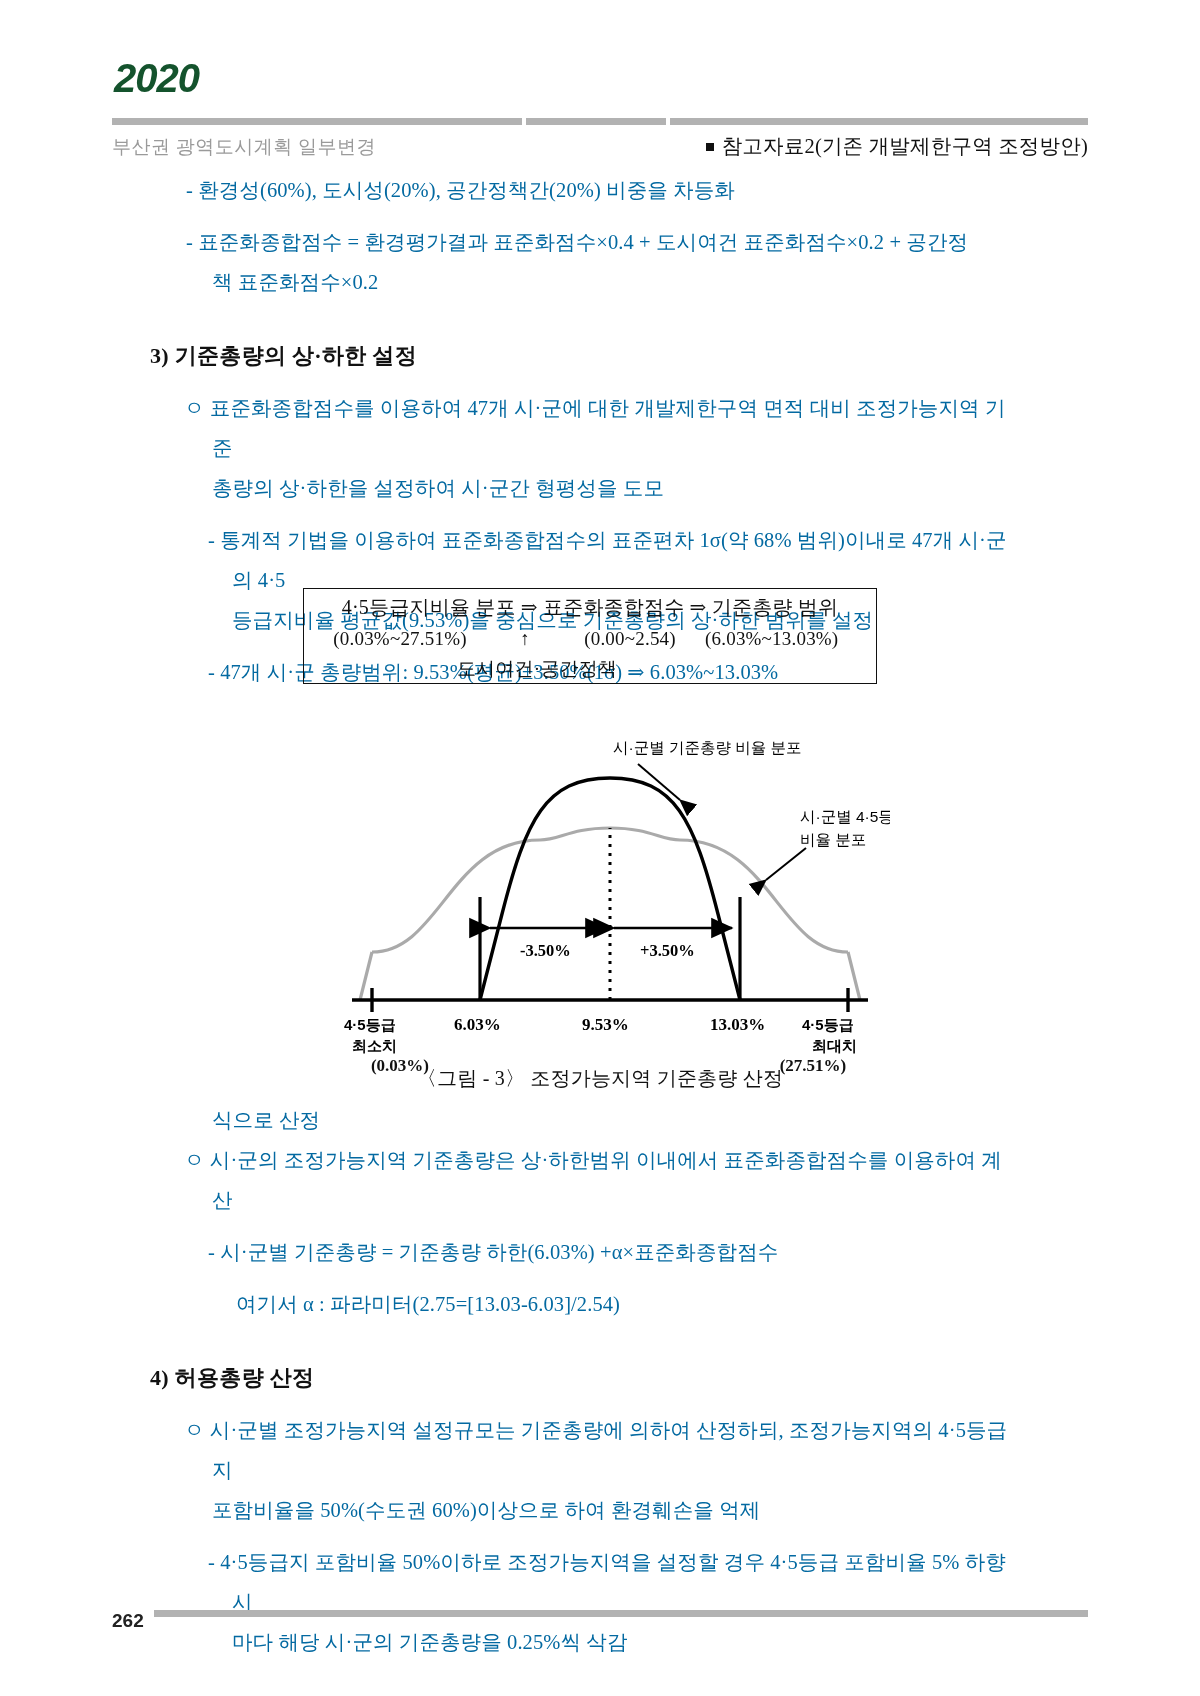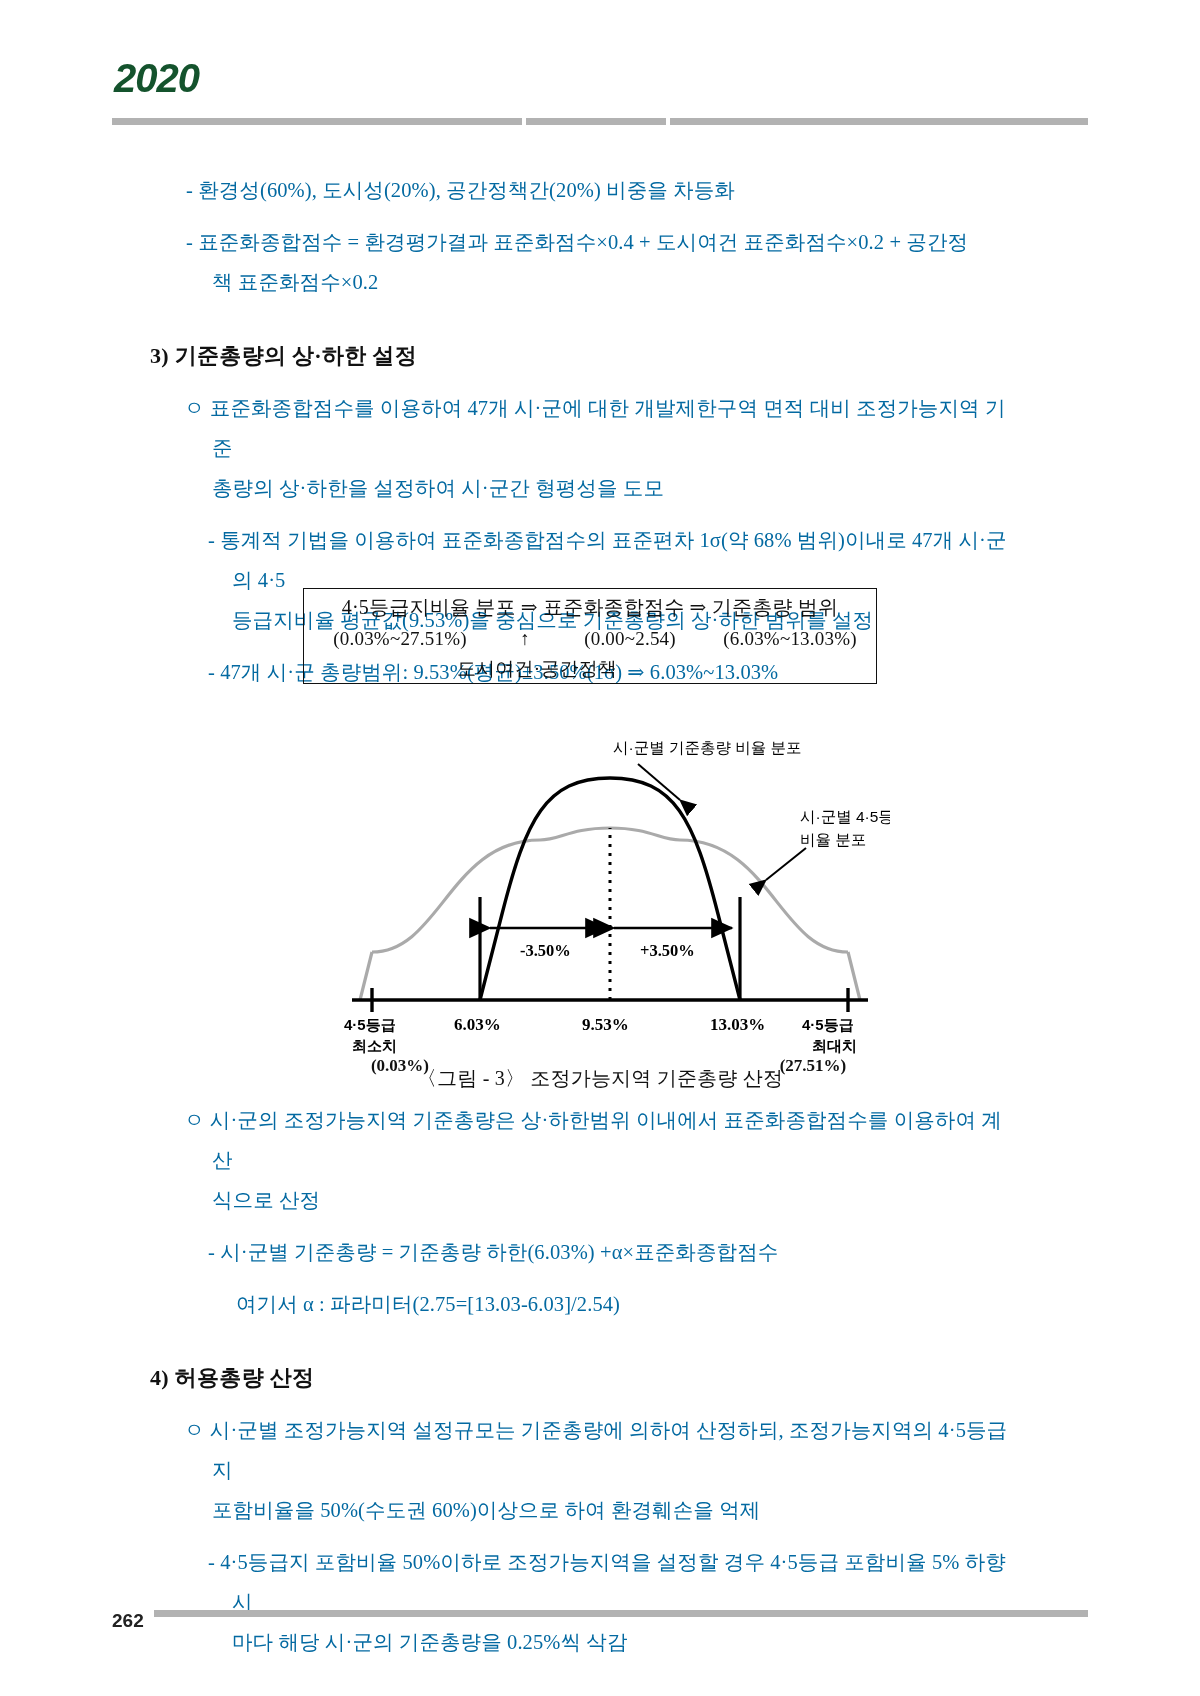--- a/index.html
+++ b/index.html
@@ -122,21 +122,21 @@
   .flow-line2 {
     font-size: 19px;
     line-height: 31px;
     display: flex;
     justify-content: center;
     letter-spacing: 0.2px;
   }
   .flow-line2 .c1 { width: 190px; }
   .flow-line2 .c2 { width: 60px;  text-align: center; }
   .flow-line2 .c3 { width: 150px; text-align: center; }
-  .flow-line2 .c4 { width: 170px; text-align: center; }
+  .flow-line2 .c4 { width: 170px; text-align: left; }
   .flow-line3 {
     font-size: 19px;
     line-height: 29px;
     letter-spacing: 0.2px;
     padding-right: 106px;
   }
 
   
   .figure {
     position: absolute;
@@ -183,20 +183,26 @@
 
 <div class="page-header">
   <div class="year-mark">2020</div>
   <div class="header-rule">
     <div class="seg seg1"></div>
     <div class="gap"></div>
     <div class="seg seg2"></div>
     <div class="gap"></div>
     <div class="seg seg3"></div>
   </div>
+  <div class="header-row">
+    <div class="header-left">부산권 광역도시계획 일부변경</div>
+    <div class="header-right">
+      <span class="sq-bullet"></span><span>참고자료2(기존 개발제한구역 조정방안)</span>
+    </div>
+  </div>
 </div>
 
 <div class="content">
 
   <div class="para lvl-dash">- 환경성(60%), 도시성(20%), 공간정책간(20%) 비중을 차등화</div>
   <div class="sp-12"></div>
   <div class="para lvl-dash">- 표준화종합점수 = 환경평가결과 표준화점수×0.4 + 도시여건 표준화점수×0.2 + 공간정</div>
   <div class="para lvl-dash" style="text-indent:0;">책 표준화점수×0.2</div>
 
   <div class="sp-34"></div>
@@ -270,22 +276,22 @@
     <text x="472" y="330" font-family="Liberation Sans, sans-serif" font-size="15" font-weight="bold">4·5등급</text>
     <text x="482" y="351" font-family="Liberation Sans, sans-serif" font-size="15" font-weight="bold">최대치</text>
   </svg>
   <div style="position:absolute;left:10px;top:356px;width:120px;text-align:center;font-family:'Liberation Serif',serif;font-size:17px;font-weight:bold;">(0.03%)</div>
   <div style="position:absolute;left:418px;top:356px;width:130px;text-align:center;font-family:'Liberation Serif',serif;font-size:17px;font-weight:bold;">(27.51%)</div>
 </div>
 
 <div class="fig-caption">〈그림 - 3〉 조정가능지역 기준총량 산정</div>
 
 <div class="content" style="top:1100px;">
+  <div class="para lvl-circle" style="text-indent:0;">식으로 산정</div>
   <div class="para lvl-circle">ㅇ 시·군의 조정가능지역 기준총량은 상·하한범위 이내에서 표준화종합점수를 이용하여 계산</div>
-  <div class="para lvl-circle" style="text-indent:0;">식으로 산정</div>
   <div class="sp-12"></div>
   <div class="para lvl-dash2">- 시·군별 기준총량 = 기준총량 하한(6.03%) +α×표준화종합점수</div>
   <div class="sp-12"></div>
   <div class="para lvl-dash2" style="text-indent:0;margin-left:236px;">여기서  α : 파라미터(2.75=[13.03-6.03]/2.54)</div>
 
   <div class="sp-34"></div>
   <h3 class="sec-head">4) 허용총량 산정</h3>
   <div class="sp-12"></div>
 
   <div class="para lvl-circle">ㅇ 시·군별 조정가능지역 설정규모는 기준총량에 의하여 산정하되, 조정가능지역의 4·5등급지</div>

